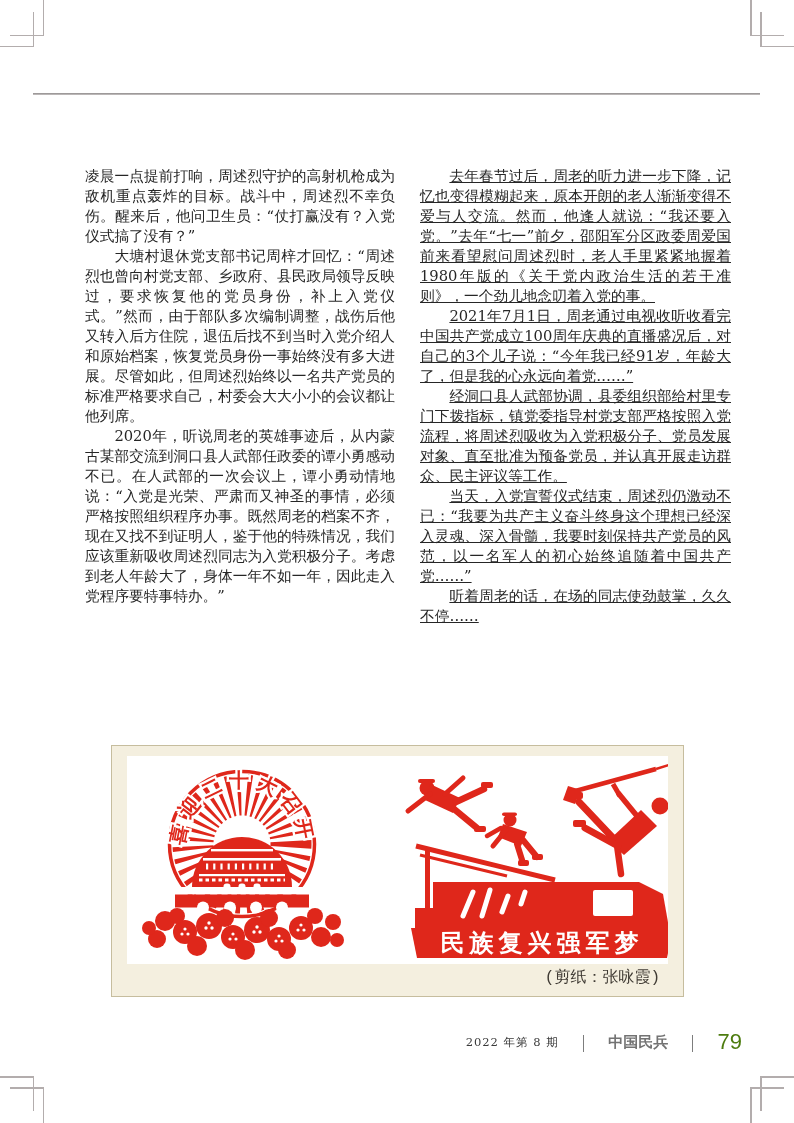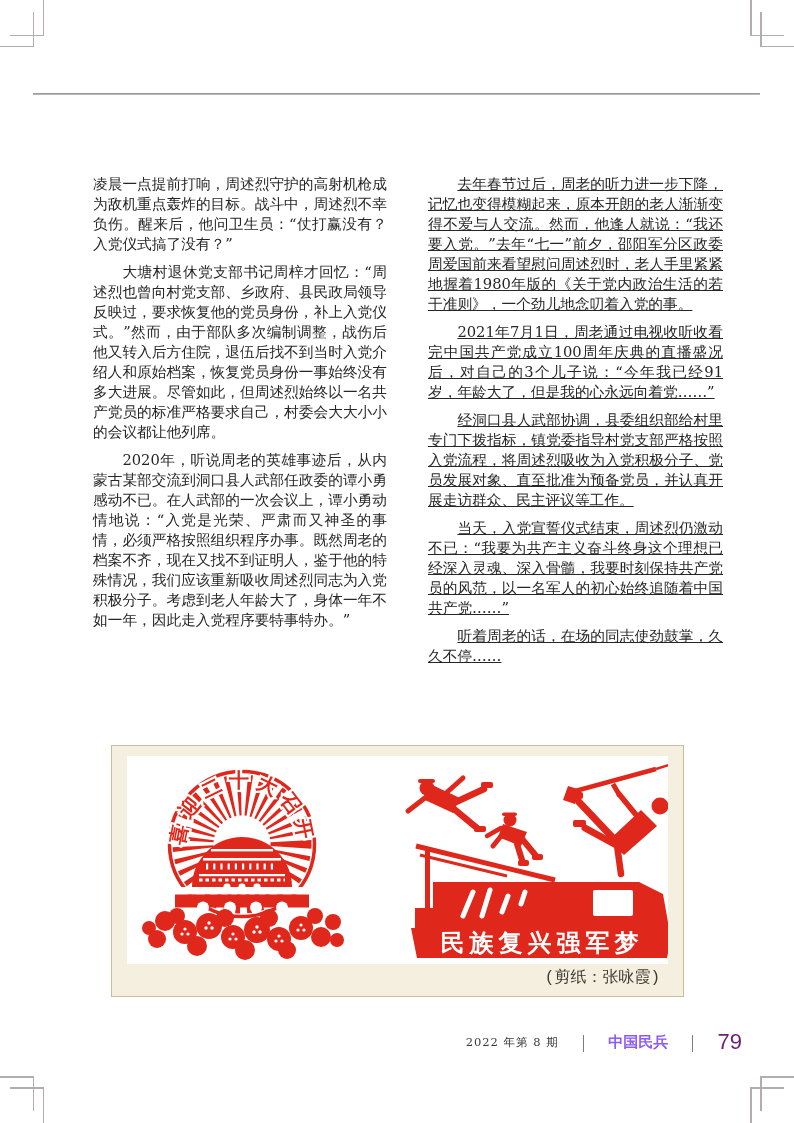--- a/index.html
+++ b/index.html
@@ -6,33 +6,33 @@
   body{
     width:794px;height:1123px;position:relative;background:#ffffff;
     font-family:"DejaVu Serif","Liberation Serif",serif;
     overflow:hidden;
   }
   .crop{position:absolute;background:#b3adad;}
   .top-rule{position:absolute;left:33px;top:93px;width:727px;height:2px;
     background:linear-gradient(#8f8b8b,#c9c5c5);}
   .col{position:absolute;top:166px;width:310px;color:#262626;
     font-size:14.7px;line-height:20px;text-align:justify;}
-  .col p{margin:8px;text-indent:2em;}
+  .col p{margin:0;text-indent:2em;}
   .col p.no-indent{text-indent:0;}
   .col-left{left:85px;}
   .col-right{left:420px;width:311px;text-decoration:underline;}
   .figure-box{position:absolute;left:111px;top:745px;width:573px;height:252px;
     background:#f4efdf;border:1px solid #c6bd9e;box-sizing:border-box;}
   .figure-inner{position:absolute;left:15px;top:10px;width:541px;height:208px;
     background:#ffffff;}
   .figure-caption{position:absolute;right:23px;bottom:8px;font-size:16px;color:#3f3a33;font-family:Liberation Mono, monospace;}
   .footer{position:absolute;top:1031px;right:52px;display:flex;align-items:center;gap:22px;color:#2e2e2e;}
   .footer .issue{font-size:11.5px;letter-spacing:1px;color:#3a3a3a;}
-  .footer .mag{font-size:15px;font-weight:bold;font-family:"DejaVu Sans","Liberation Sans",sans-serif;color:#8b5cf6;}
-  .footer .pageno{font-size:22px;font-family:"Liberation Sans","DejaVu Sans",sans-serif;color:#701a75;line-height:1;}
+  .footer .mag{font-size:15px;font-weight:bold;font-family:"DejaVu Sans","Liberation Sans",sans-serif;color:#737373;}
+  .footer .pageno{font-size:22px;font-family:"Liberation Sans","DejaVu Sans",sans-serif;color:#4d7c0f;line-height:1;}
   .footer .sep{font-size:16px;color:#555;font-weight:200;transform:scaleX(.6);}
   svg text{font-family:"DejaVu Sans","Liberation Sans",sans-serif;}
 </style>
 </head>
 <body>
 
 <div>
   <div class="crop" style="left:42.5px;top:0;width:1.5px;height:36px;"></div>
   <div class="crop" style="left:10px;top:34.5px;width:34px;height:1.5px;"></div>
   <div class="crop" style="left:32.5px;top:12px;width:1.5px;height:35px;"></div>

